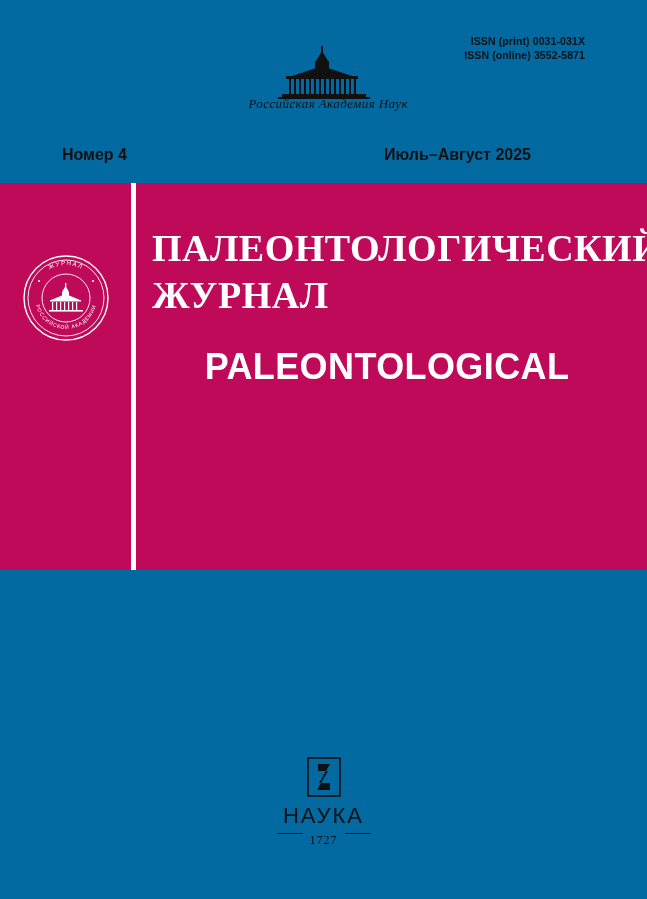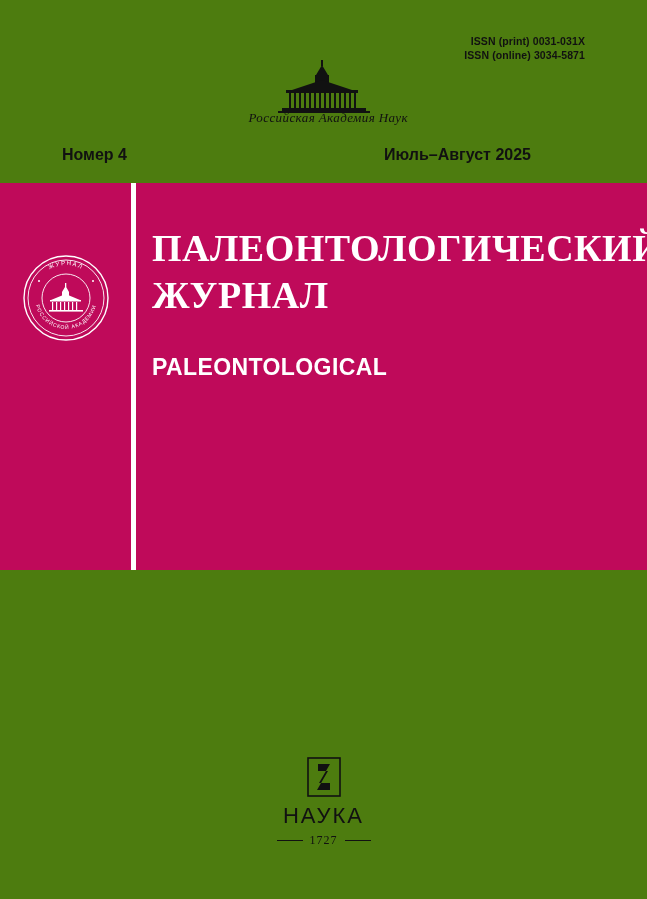--- a/index.html
+++ b/index.html
@@ -7,42 +7,42 @@
     padding: 0;
     background: #ffffff;
   }
   body {
     font-family: "Liberation Sans", sans-serif;
   }
   .page {
     position: relative;
     width: 647px;
     height: 899px;
-    background: #4d7c0f;
+    background: #0369a1;
     overflow: hidden;
     box-sizing: border-box;
   }
 
   
   .issn-block {
     position: absolute;
     top: 34px;
     right: 62px;
     text-align: right;
     font-size: 10.5px;
     line-height: 14px;
     font-weight: bold;
     color: #111111;
     letter-spacing: 0.1px;
   }
 
   
   .ras-emblem {
     position: absolute;
-    top: 58px;
+    top: 44px;
     left: 50%;
     transform: translateX(-50%);
     width: 150px;
     text-align: left;
   }
   .ras-emblem .building {
     display: block;
     margin: 0 auto;
   }
   .ras-emblem .ras-caption {
@@ -135,25 +135,26 @@
     font-weight: bold;
     font-size: 38px;
     line-height: 47px;
     color: #ffffff;
     letter-spacing: 0.5px;
     margin: 0;
   }
   .title-en {
     font-family: "Liberation Sans", sans-serif;
     font-weight: bold;
-    font-size: 23px;
+    font-size: 36px;
     line-height: 40px;
     color: #ffffff;
     letter-spacing: 0.4px;
     margin: 28px 0 0 0;
+    text-align: center;
   }
 
   
   .publisher {
     position: absolute;
     left: 50%;
     transform: translateX(-50%);
     top: 757px;
     width: 180px;
     text-align: center;
@@ -164,21 +165,21 @@
   }
   .publisher .pub-name {
     display: block;
     font-family: Liberation Sans, sans-serif;
     font-size: 22px;
     letter-spacing: 2px;
     color: #111111;
   }
   .publisher .pub-year-row {
     display: flex;
-    align-items: center;
+    align-items: flex-start;
     justify-content: center;
     gap: 7px;
     margin-top: 4px;
   }
   .publisher .rule {
     display: block;
     width: 26px;
     height: 1px;
     background: #111111;
   }
@@ -189,21 +190,21 @@
     color: #111111;
   }
 </style>
 </head>
 <body>
 
 <div class="page">
 
   <div class="issn-block">
     <div>ISSN (print) 0031-031X</div>
-    <div>ISSN (online) 3034-5871</div>
+    <div>ISSN (online) 3552-5871</div>
   </div>
 
   <div class="ras-emblem">
     <svg class="building" width="104" height="56" viewBox="0 0 104 56" aria-hidden="true">
       <g fill="#111111">
 
         <rect x="49" y="2" width="2" height="6"></rect>
         <polygon points="50,7 44,17 56,17"></polygon>
         <rect x="43" y="17" width="14" height="8"></rect>
         <rect x="41" y="25" width="18" height="3"></rect>

